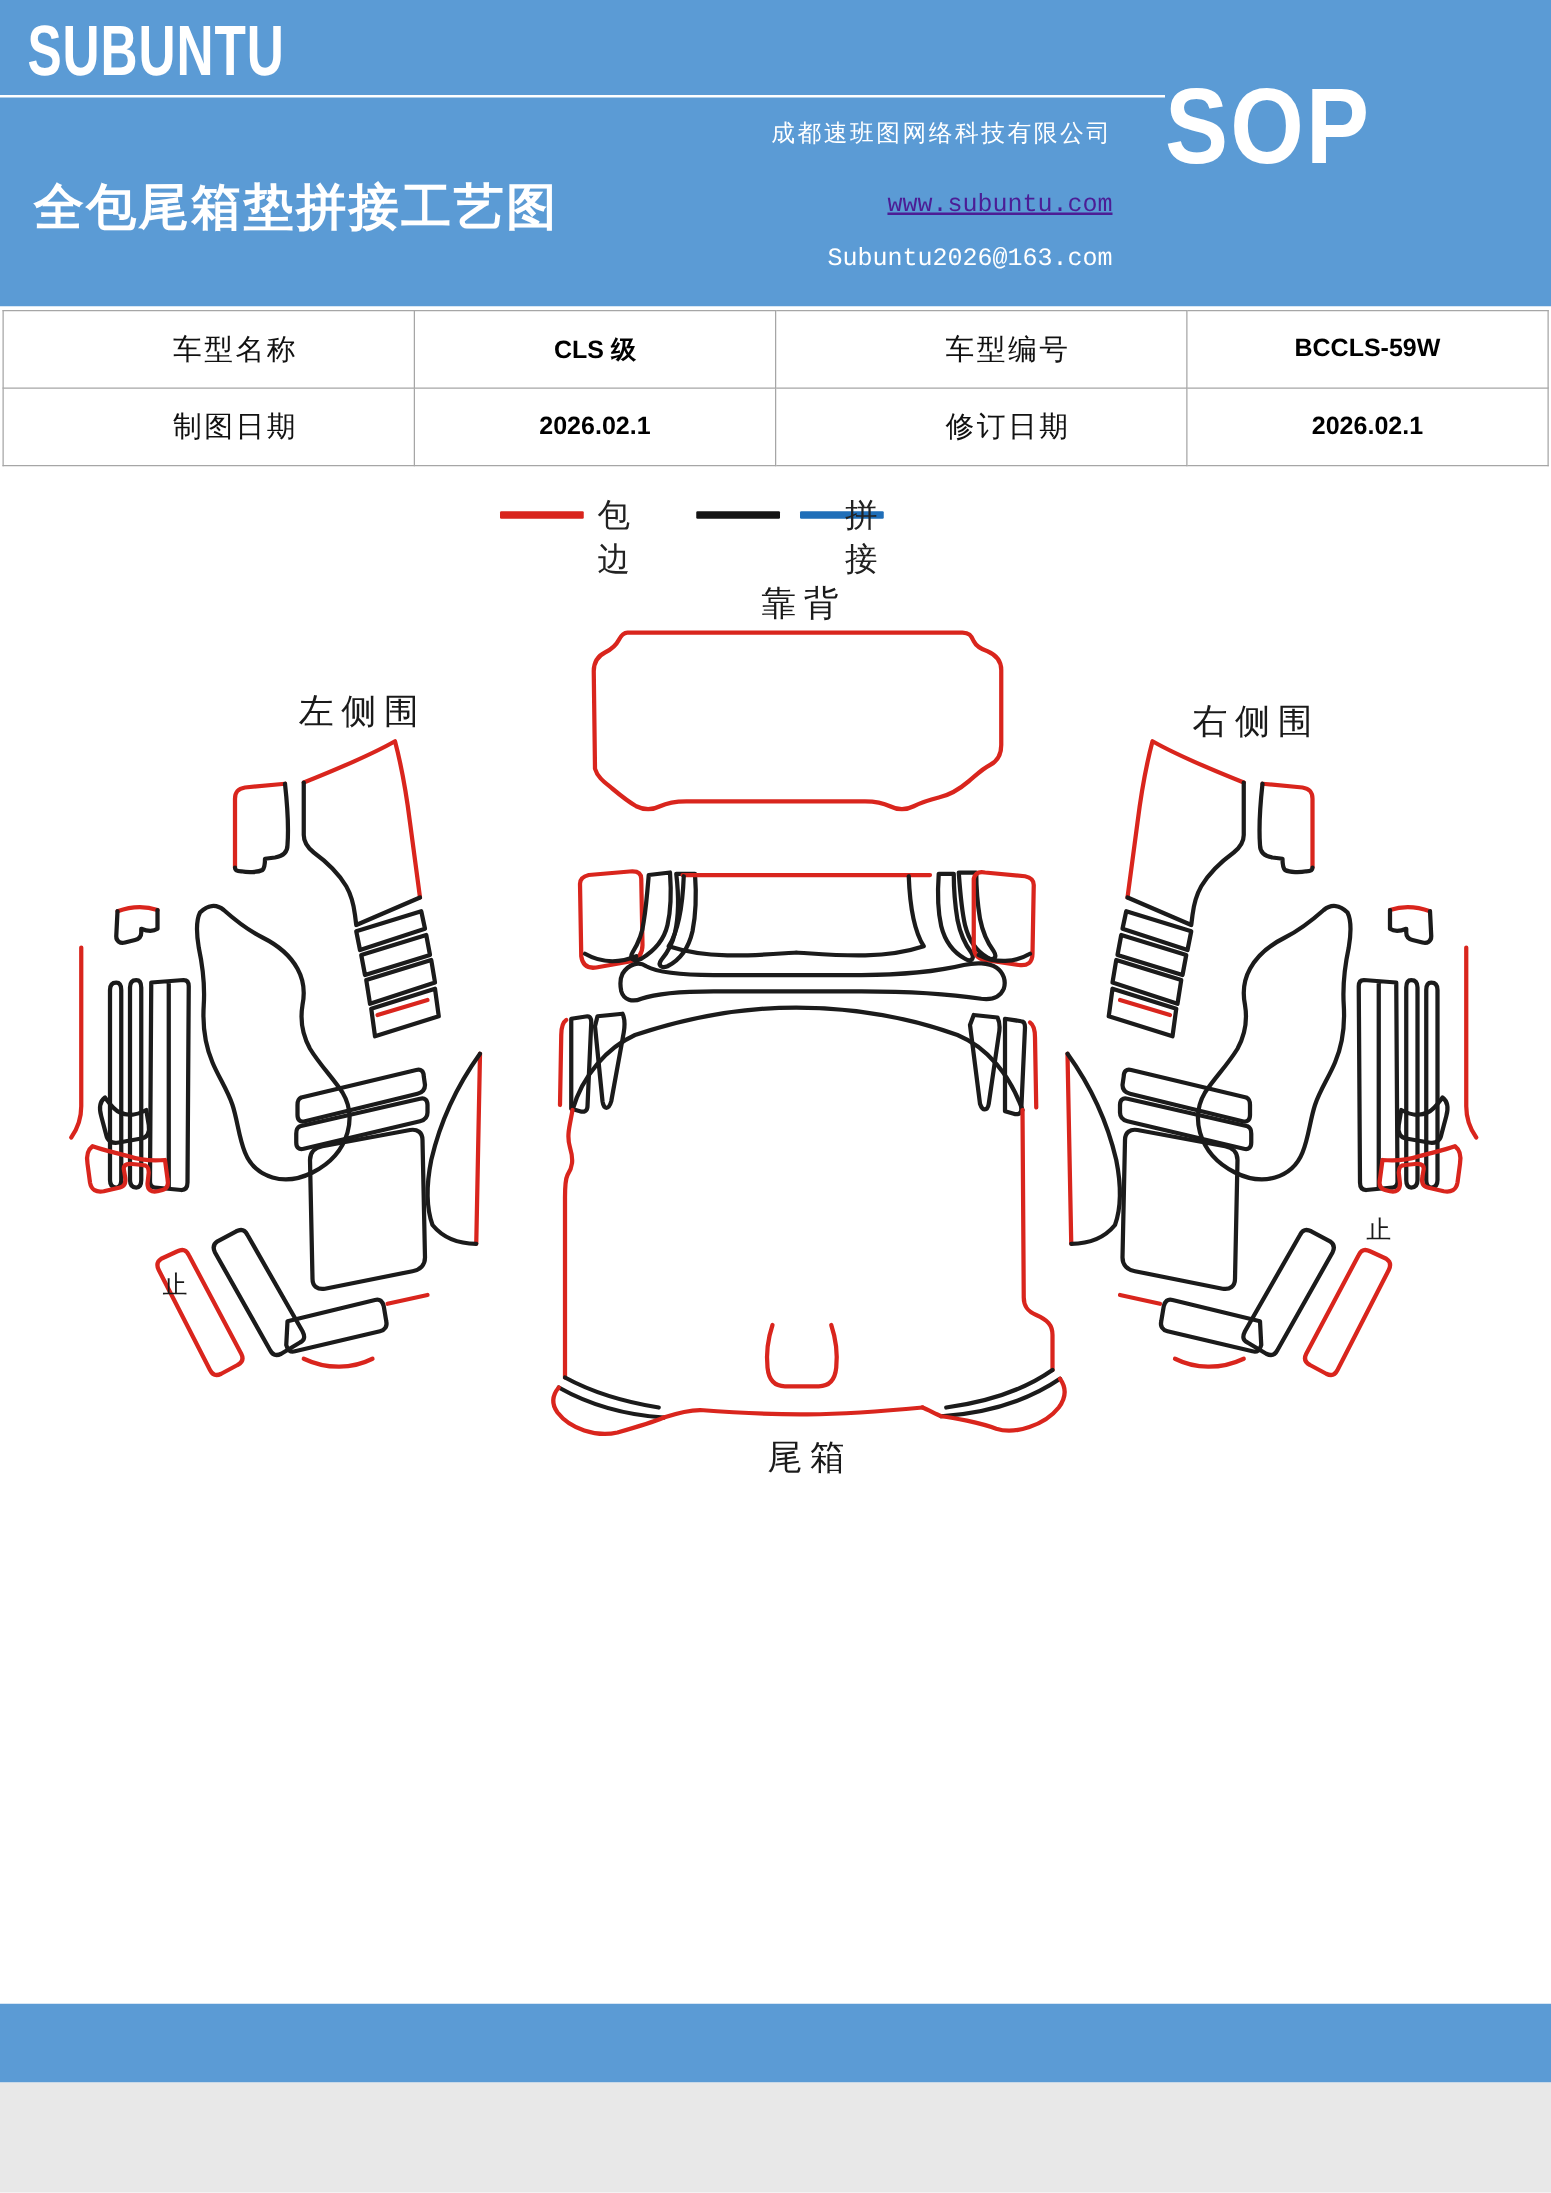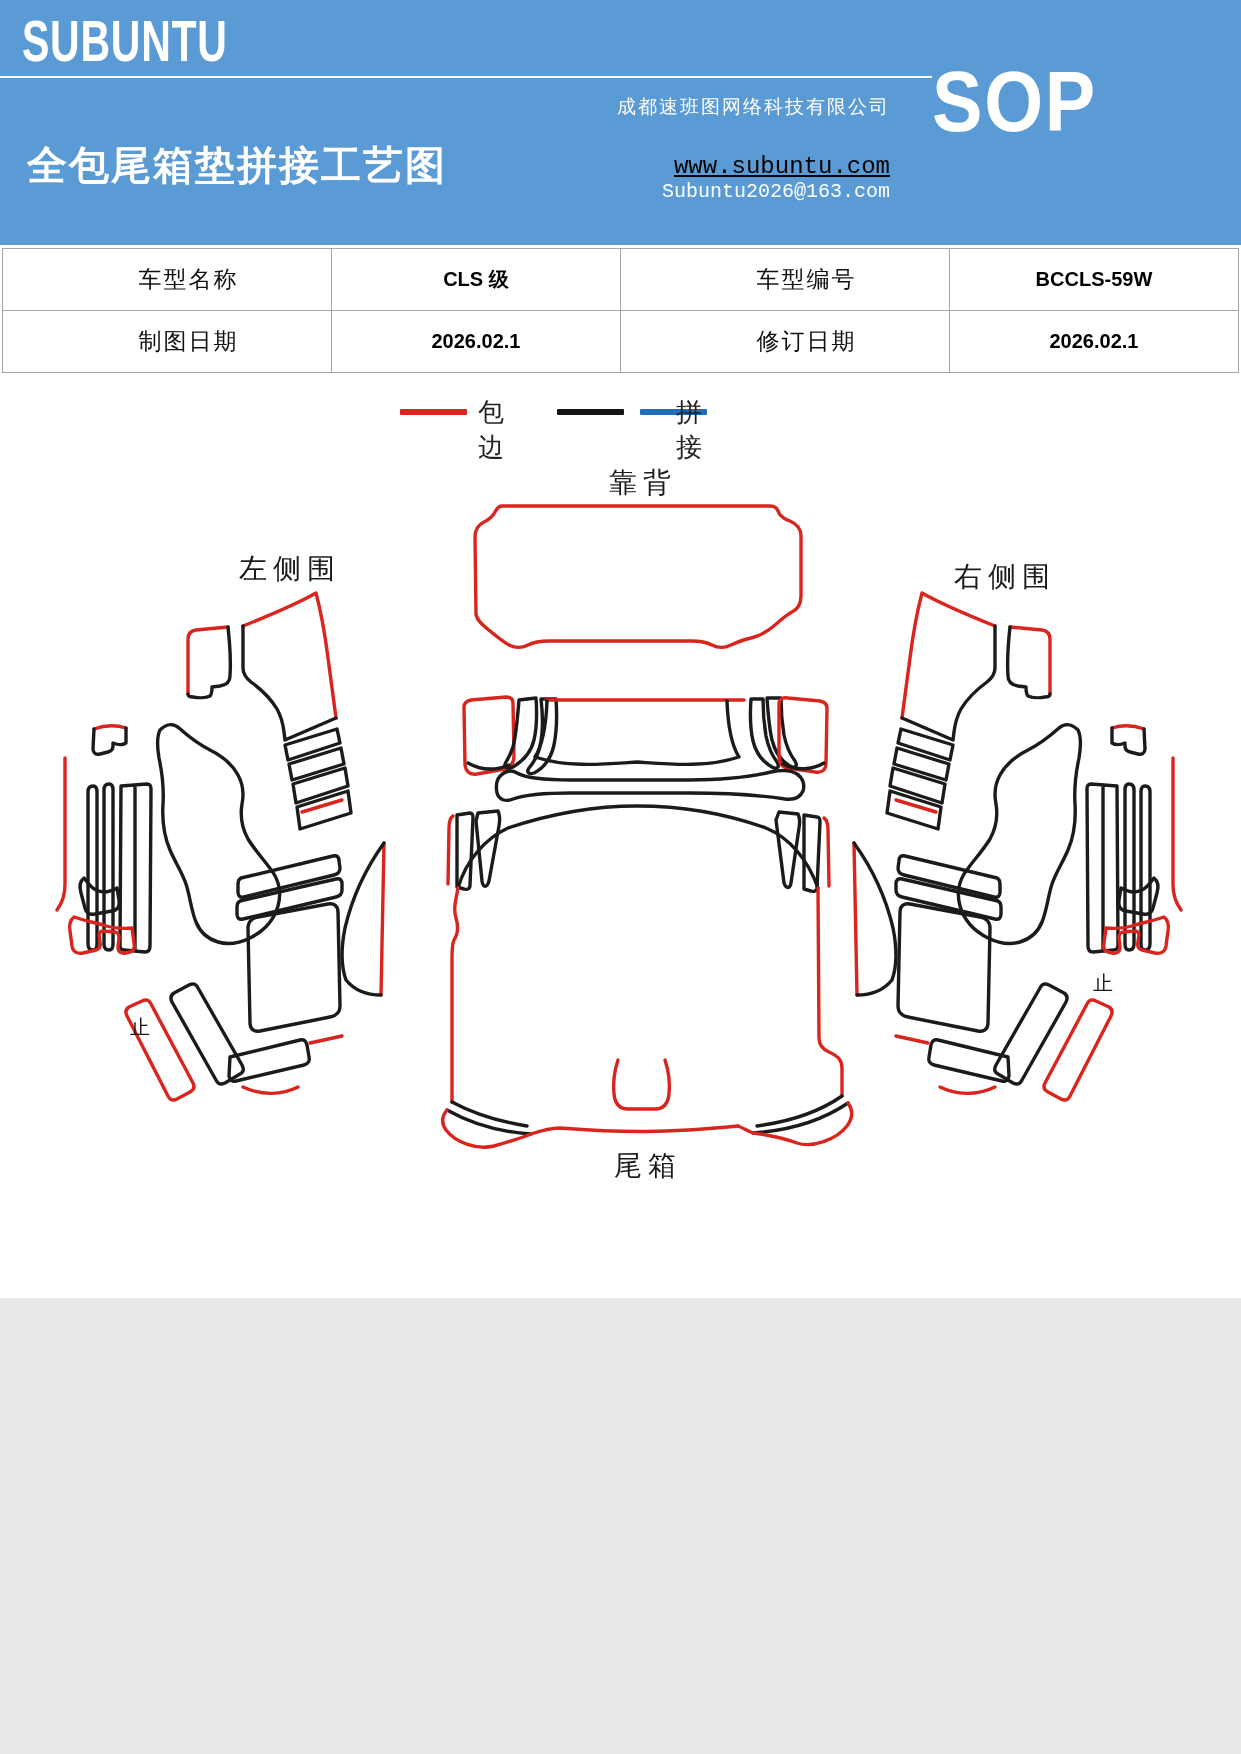--- a/index.html
+++ b/index.html
@@ -1,31 +1,31 @@
 <!DOCTYPE html>
 <html><head>
 <meta charset="utf-8">
 <style>
   html,body{margin:0;padding:0;background:#e8e8e8;}
-  .page{position:relative;width:1241px;height:1298px;margin:0 auto;background:#ffffff;
+  .page{position:relative;width:1241px;height:1666px;margin:0 auto;background:#ffffff;
         font-family:"Liberation Sans", sans-serif;overflow:hidden;}
 
   
   .hdr{position:absolute;left:0;top:0;width:1241px;height:245px;background:#5b9bd5;}
   .logo{position:absolute;left:22px;top:8px;color:#fff;font-weight:800;font-size:57px;
         letter-spacing:1px;transform:scaleX(.72);transform-origin:left top;
         font-family:"Liberation Sans", sans-serif;}
   .hdr-line{position:absolute;left:0;top:76px;width:932px;height:2px;background:#fff;}
   .hdr-title{position:absolute;left:27px;top:138px;color:#fff;font-size:40px;font-weight:600;
         font-family:"Liberation Serif","DejaVu Serif",serif;letter-spacing:2px;}
   .hdr-company{position:absolute;right:351px;top:94px;color:#fff;font-size:19px;
         font-family:"Liberation Serif","DejaVu Serif",serif;letter-spacing:2px;}
-  .hdr-web{position:absolute;right:351px;top:153px;color:#000000;font-size:24px;
+  .hdr-web{position:absolute;right:351px;top:153px;color:#4c1d95;font-size:20px;
         font-family:"Liberation Mono","DejaVu Sans Mono",monospace;text-decoration:underline;}
-  .hdr-mail{position:absolute;right:351px;top:180px;color:#fff;font-size:20px;
+  .hdr-mail{position:absolute;right:351px;top:196px;color:#fff;font-size:20px;
         font-family:"Liberation Mono","DejaVu Sans Mono",monospace;}
   .sop{position:absolute;left:932px;top:52px;color:#fff;font-weight:800;font-size:86px;
         letter-spacing:2px;transform:scaleX(.88);transform-origin:left top;}
 
   
   .info{position:absolute;left:2px;top:248px;width:1237px;height:119px;border-collapse:collapse;
         table-layout:fixed;}
   .info td{border:1.5px solid #a6a6a6;text-align:center;vertical-align:middle;width:25%;height:59px;}
   .info .zh{font-family:"Liberation Serif","DejaVu Serif",serif;font-size:23px;color:#111;letter-spacing:2px;padding-left:44px;}
   .info .val{font-family:"Liberation Sans",sans-serif;font-size:20px;color:#000;font-weight:700;}

